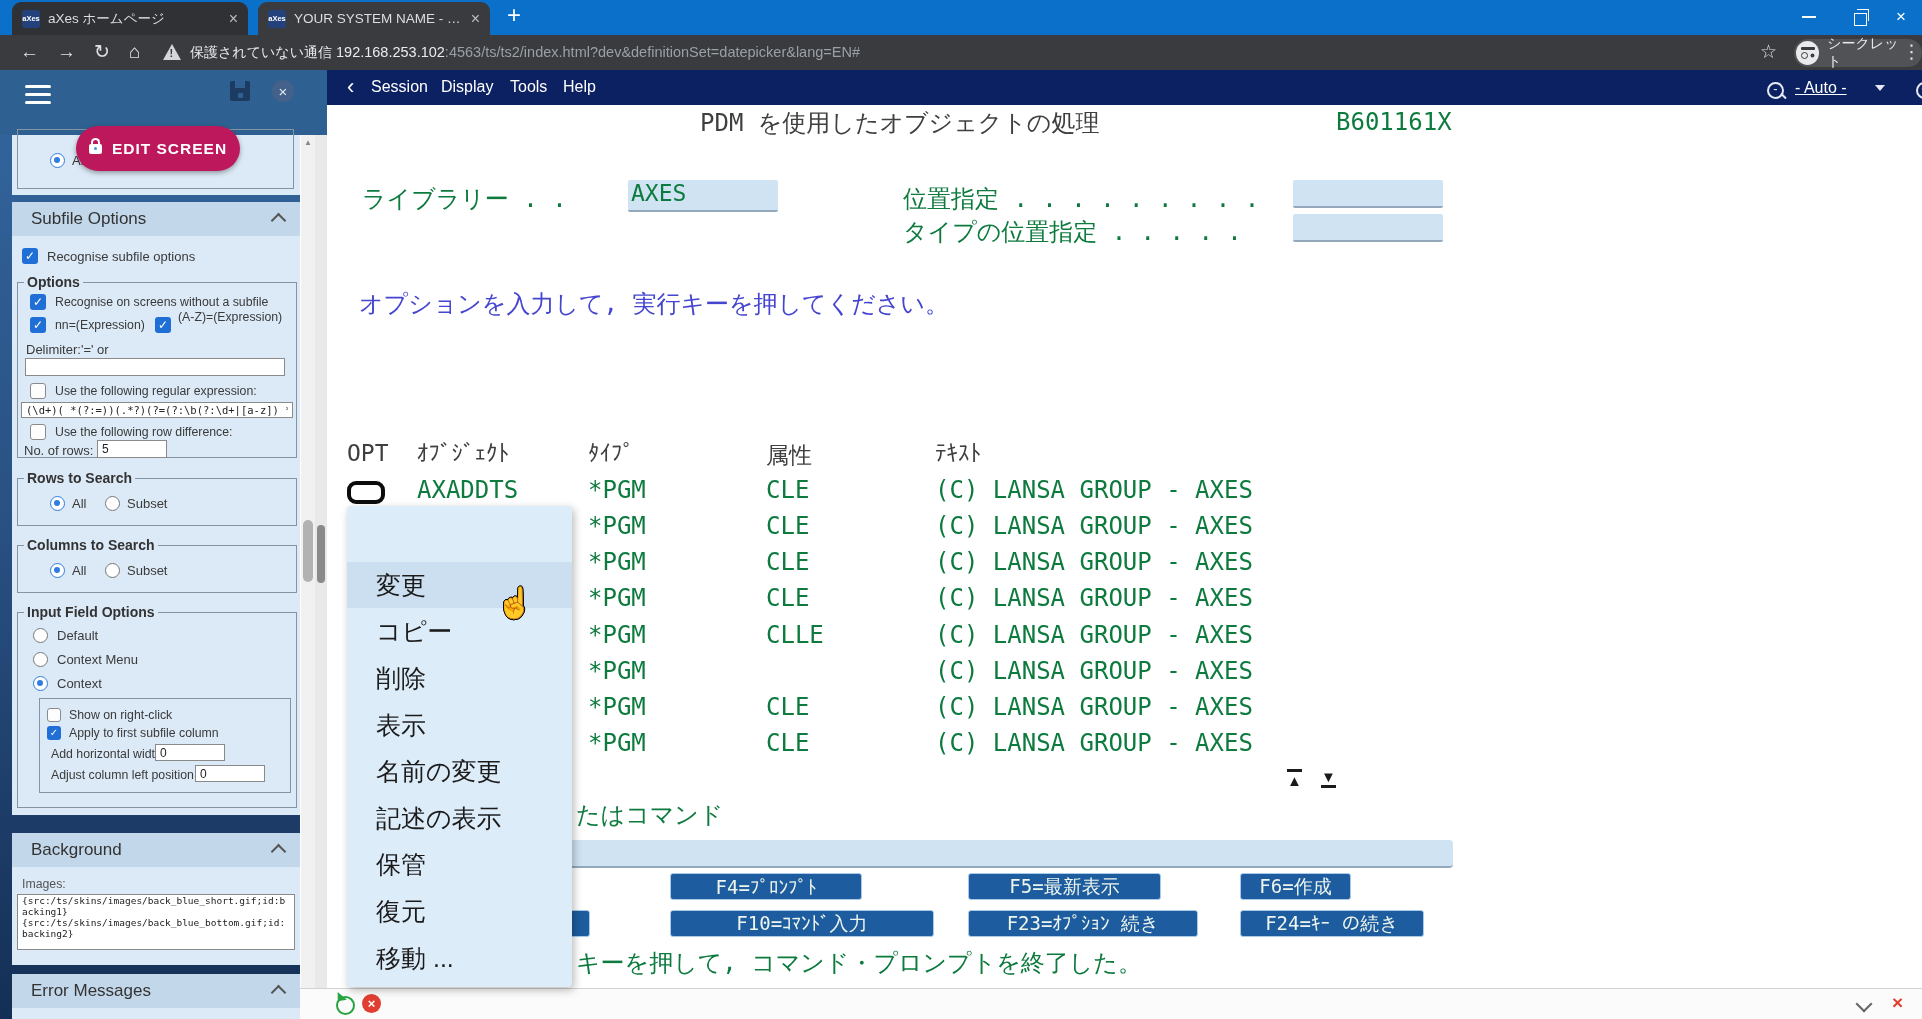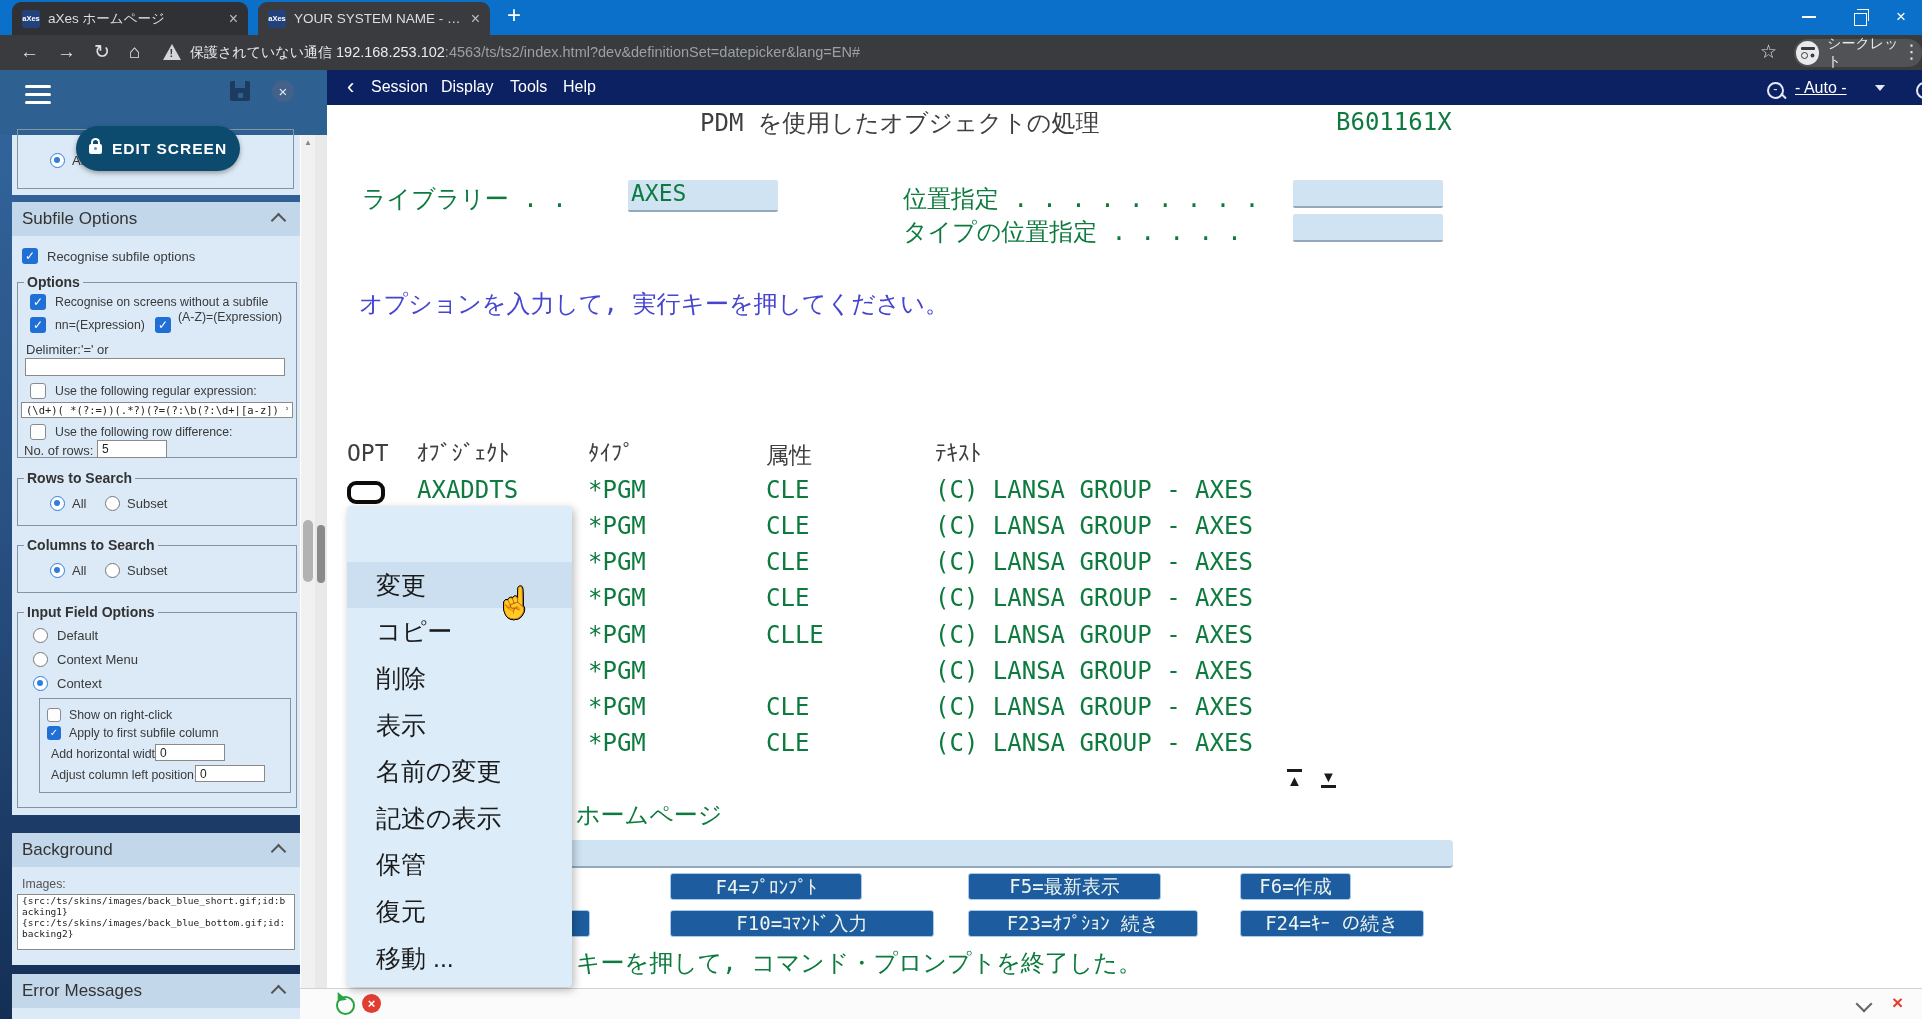--- a/index.html
+++ b/index.html
@@ -48,40 +48,40 @@
   .mitem{color:#fff;font-size:16px;}
   .mag{width:13px;height:13px;border:2px solid #e6e9f5;border-radius:50%;position:relative;
        display:inline-block;color:#e6e9f5;font-size:13px;line-height:10px;text-align:center;}
   .mag::after{content:"";position:absolute;left:11px;top:11px;width:7px;height:2px;background:#e6e9f5;transform:rotate(45deg);}
   .carets{width:0;height:0;border-left:5px solid transparent;border-right:5px solid transparent;border-top:6px solid #e6e9f5;}
   
   #sidebar{left:0;top:135px;width:300px;height:884px;
      background:linear-gradient(180deg,#31639a 0%,#295082 45%,#142f55 100%);}
   .card{position:absolute;left:12px;width:288px;background:#dce9f6;}
   .chead{position:absolute;left:0;right:0;top:0;height:34px;background:#c2d7ea;color:#333;
-     font-size:17px;display:flex;align-items:center;padding-left:10px;box-sizing:border-box;}
+     font-size:17px;display:flex;align-items:center;padding-left:19px;box-sizing:border-box;}
   .chev{position:absolute;right:16px;top:13px;width:9px;height:9px;border-left:2px solid #555;
      border-top:2px solid #555;transform:rotate(45deg);}
   fieldset{border:1px solid #8494a3;margin:0;padding:0;}
   legend{font-size:14px;font-weight:bold;color:#333;margin-left:6px;padding:0 3px;}
   .lbl{color:#3a3a3a;font-size:13px;white-space:nowrap;}
   .lbl.sm{font-size:12.3px;}
   .cb{width:16px;height:16px;border-radius:3px;display:inline-block;box-sizing:border-box;}
   .cb.on{background:#1f6fd6;color:#fff;font-size:12px;line-height:16px;text-align:center;}
   .cb.on::before{content:"✓";}
   .cb.off{background:#fdfdfd;border:1.5px solid #8a8a8a;}
   .rd{width:15px;height:15px;border-radius:50%;background:#fff;border:1.5px solid #777;
       display:inline-block;box-sizing:border-box;position:relative;}
   .rd.on{border:1.8px solid #2f7de1;}
   .rd.on::after{content:"";position:absolute;left:2.7px;top:2.7px;width:6.5px;height:6.5px;
       background:#2f7de1;border-radius:50%;}
   .tin{background:#fff;border:1px solid #8a8a8a;box-sizing:border-box;font-size:12px;
       font-family:"Liberation Sans",sans-serif;color:#222;padding:0 4px;}
   .pill{position:absolute;left:76px;top:126px;width:164px;height:45px;border-radius:23px;
-      background:#0c4a6e;box-shadow:0 2px 5px rgba(0,0,0,.35);display:flex;align-items:center;
+      background:#be185d;box-shadow:0 2px 5px rgba(0,0,0,.35);display:flex;align-items:center;
       justify-content:center;color:#fff;font-size:15.5px;font-weight:bold;letter-spacing:1px;z-index:30;}
   .lock{width:13px;height:10px;background:#fff;border-radius:2px;position:relative;margin-right:10px;}
   .lock::before{content:"";position:absolute;left:2px;top:-6px;width:9px;height:8px;border:2px solid #fff;
       border-bottom:none;border-radius:5px 5px 0 0;box-sizing:border-box;}
   .lock::after{content:"";position:absolute;left:5px;top:3px;width:3px;height:3px;background:#478fe3;border-radius:50%;}
   .sbtrack{background:#f1f1f1;}
   .sbthumb{position:absolute;border-radius:6px;}
   
   #terminal{left:327px;top:105px;width:1595px;height:883px;background:#fff;}
   .t{font-family:"DejaVu Sans Mono","DejaVu Sans",monospace;white-space:pre;}
@@ -334,21 +334,21 @@
   <span class="abs t grn" style="left:766px;top:693px;font-size:24px">CLE</span>
   <span class="abs t grn" style="left:935px;top:693px;font-size:24px">(C) LANSA GROUP - AXES</span>
 
   <span class="abs t grn" style="left:588px;top:729px;font-size:24px">*PGM</span>
   <span class="abs t grn" style="left:766px;top:729px;font-size:24px">CLE</span>
   <span class="abs t grn" style="left:935px;top:729px;font-size:24px">(C) LANSA GROUP - AXES</span>
 
   <span class="abs jump top" style="left:1287px;top:769px">▲</span>
   <span class="abs jump bot" style="left:1321px;top:769px">▼</span>
 
-  <span class="abs t grn" style="left:576px;top:799px;font-size:24px">ホームページ</span>
+  <span class="abs t grn" style="left:576px;top:799px;font-size:24px">たはコマンド</span>
   <div class="abs fld" style="left:560px;top:840px;width:893px;height:28px;border-radius:4px"></div>
 
   <div class="abs fkey" style="left:670px;top:873px;width:192px;height:27px">F4=ﾌﾟﾛﾝﾌﾟﾄ</div>
   <div class="abs fkey" style="left:968px;top:873px;width:193px;height:27px">F5=最新表示</div>
   <div class="abs fkey" style="left:1240px;top:873px;width:111px;height:27px">F6=作成</div>
 
   <div class="abs fkey" style="left:556px;top:910px;width:34px;height:27px"></div>
   <div class="abs fkey" style="left:670px;top:910px;width:264px;height:27px">F10=ｺﾏﾝﾄﾞ入力</div>
   <div class="abs fkey" style="left:968px;top:910px;width:230px;height:27px">F23=ｵﾌﾟｼｮﾝ 続き</div>
   <div class="abs fkey" style="left:1240px;top:910px;width:184px;height:27px">F24=ｷｰ の続き</div>

